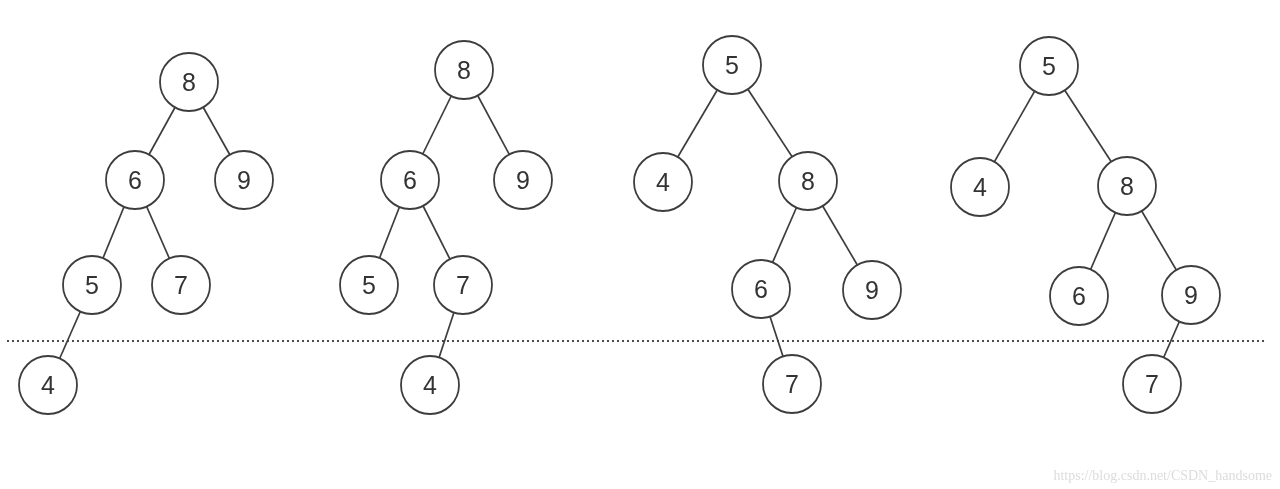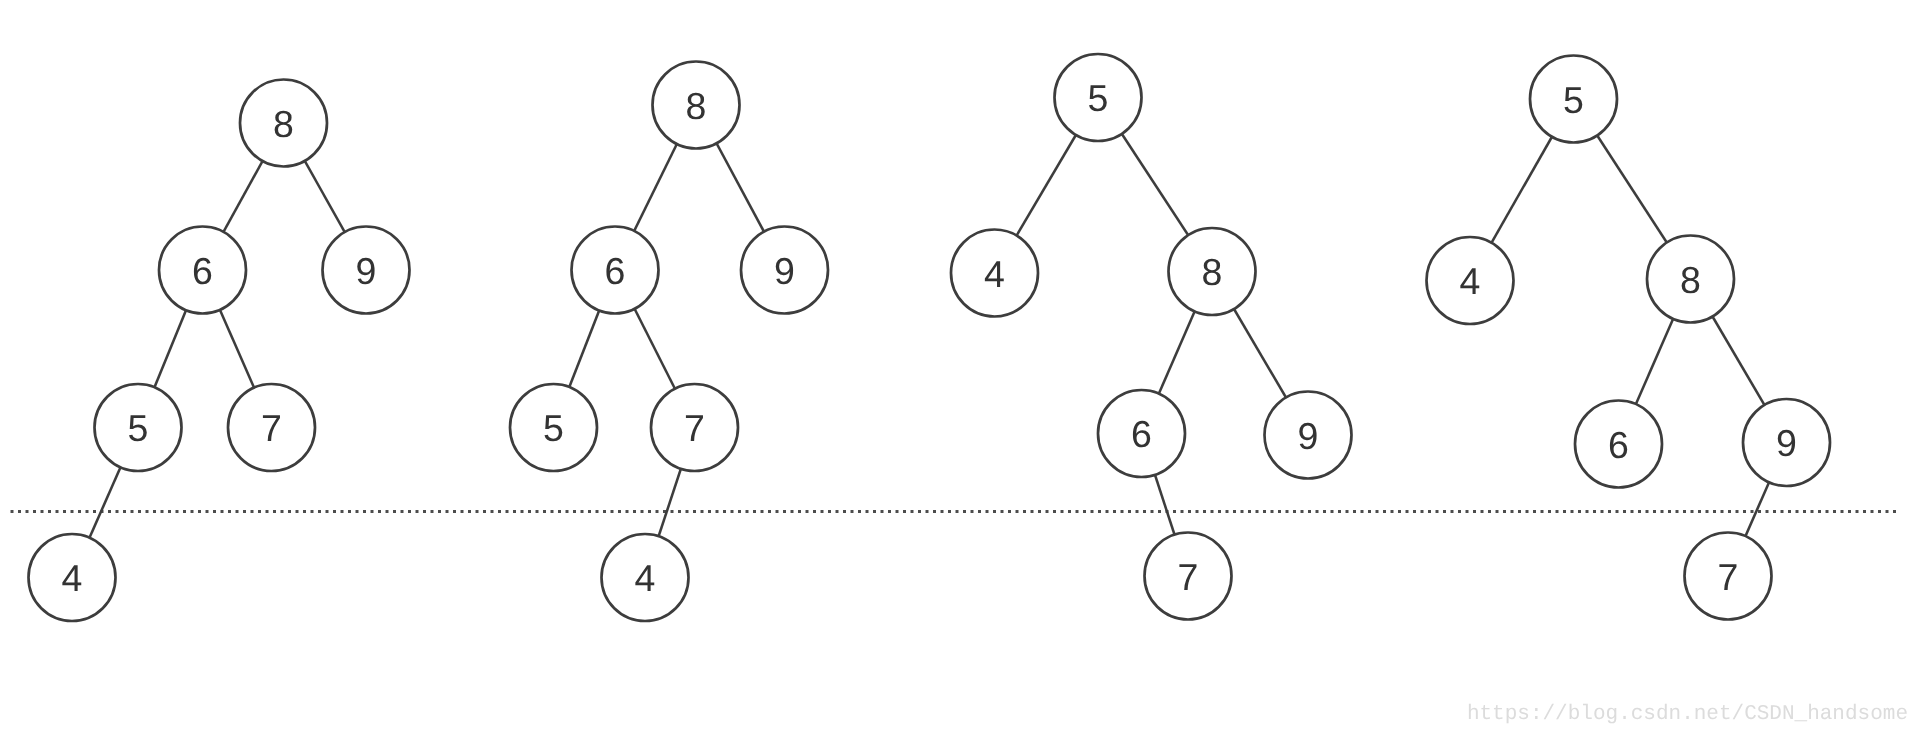--- a/index.html
+++ b/index.html
@@ -11,21 +11,21 @@
     overflow: hidden;
     font-family: "Liberation Sans", sans-serif;
   }
   .canvas svg { display: block; }
   .watermark {
     position: absolute;
     right: 8px;
     bottom: 6px;
     font-size: 14px;
     line-height: 1;
-    font-family: Liberation Mono, monospace;
+    font-family: Liberation Serif, serif;
     user-select: none;
     white-space: nowrap;
   }
 </style>
 </head>
 <body>
 
 <div class="canvas">
   <svg id="diagram" width="1280" height="489" viewBox="0 0 1280 489" xmlns="http://www.w3.org/2000/svg">
       <line x1="7" y1="341" x2="1267" y2="341" stroke="#4d4d4d" stroke-width="2" stroke-dasharray="2 3"></line>

